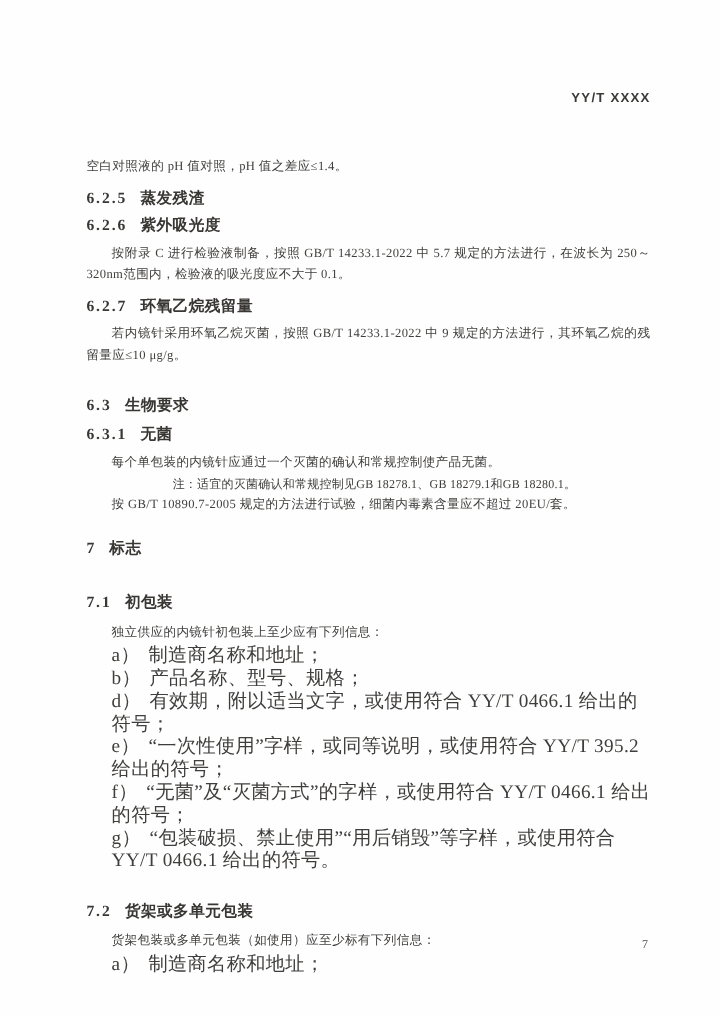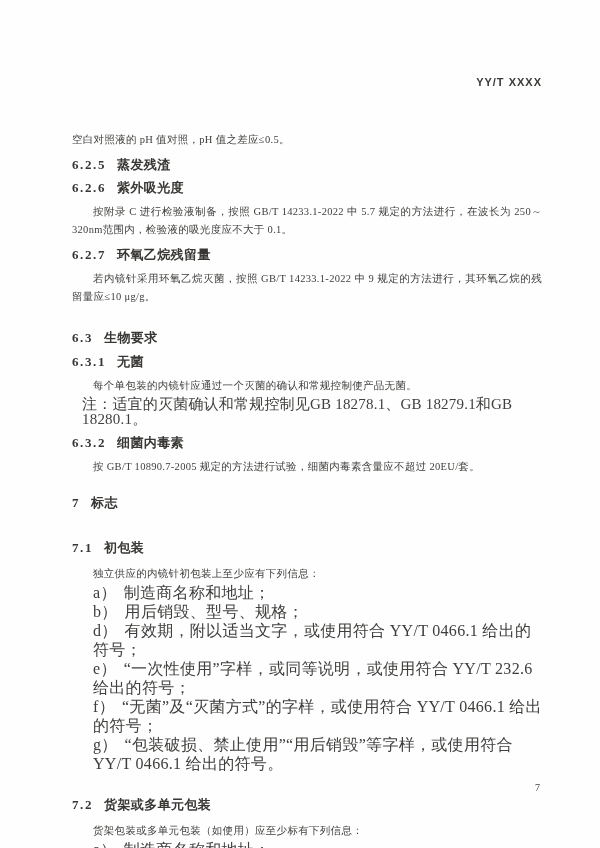--- a/index.html
+++ b/index.html
@@ -43,23 +43,24 @@
     line-height: 14px;
     letter-spacing: 0.4px;
     color: #383734;
   }
   .h .num { letter-spacing: 1.6px; margin-right: 11px; }
   .h.l3 { margin: 9px 0 8px; }
   .h.l2 { margin: 25px 0 10px; }
   .h.l1 { margin: 20px 0 31px; }
   .note {
     margin: 2px 0 0 10px;
-    font-size: 15px;
+    font-size: 10px;
     line-height: 15px;
     letter-spacing: 0.2px;
+    text-align: center;
   }
   .li {
     font-size: 16px;
     line-height: 19px;
     padding-left: 21px;
     letter-spacing: 0.3px;
   }
   .li .marker { margin-right: 7px; }
   .page-number {
     position: absolute;
@@ -69,39 +70,38 @@
     color: #4a4946;
   }
 </style>
 </head>
 <body>
 
 <div class="page">
   <div class="running-header">YY/T XXXX</div>
 
   <div class="content" id="doc-body">
-      <p class="para">空白对照液的 pH 值对照，pH 值之差应≤0.5。</p>
+      <p class="para">空白对照液的 pH 值对照，pH 值之差应≤1.4。</p>
       <p class="h l3"><span class="num">6.2.5</span><span>蒸发残渣</span></p>
       <p class="h l3"><span class="num">6.2.6</span><span>紫外吸光度</span></p>
       <p class="para ind">按附录 C 进行检验液制备，按照 GB/T 14233.1-2022 中 5.7 规定的方法进行，在波长为 250～320nm范围内，检验液的吸光度应不大于 0.1。</p>
       <p class="h l3"><span class="num">6.2.7</span><span>环氧乙烷残留量</span></p>
       <p class="para ind">若内镜针采用环氧乙烷灭菌，按照 GB/T 14233.1-2022 中 9 规定的方法进行，其环氧乙烷的残留量应≤10 μg/g。</p>
       <p class="h l2"><span class="num">6.3</span><span>生物要求</span></p>
       <p class="h l3"><span class="num">6.3.1</span><span>无菌</span></p>
       <p class="para ind">每个单包装的内镜针应通过一个灭菌的确认和常规控制使产品无菌。</p>
       <p class="note">注：适宜的灭菌确认和常规控制见GB 18278.1、GB 18279.1和GB 18280.1。</p>
-      <p class="h l3"><span class="num">6.3.2</span><span>细菌内毒素</span></p>
       <p class="para ind">按 GB/T 10890.7-2005 规定的方法进行试验，细菌内毒素含量应不超过 20EU/套。</p>
       <p class="h l1"><span class="num">7</span><span>标志</span></p>
       <p class="h l2"><span class="num">7.1</span><span>初包装</span></p>
       <p class="para ind">独立供应的内镜针初包装上至少应有下列信息：</p>
       <div class="li"><span class="marker">a）</span><span>制造商名称和地址；</span></div>
-      <div class="li"><span class="marker">b）</span><span>用后销毁、型号、规格；</span></div>
+      <div class="li"><span class="marker">b）</span><span>产品名称、型号、规格；</span></div>
       <div class="li"><span class="marker">d）</span><span>有效期，附以适当文字，或使用符合 YY/T 0466.1 给出的符号；</span></div>
-      <div class="li"><span class="marker">e）</span><span>“一次性使用”字样，或同等说明，或使用符合 YY/T 232.6 给出的符号；</span></div>
+      <div class="li"><span class="marker">e）</span><span>“一次性使用”字样，或同等说明，或使用符合 YY/T 395.2 给出的符号；</span></div>
       <div class="li"><span class="marker">f）</span><span>“无菌”及“灭菌方式”的字样，或使用符合 YY/T 0466.1 给出的符号；</span></div>
       <div class="li"><span class="marker">g）</span><span>“包装破损、禁止使用”“用后销毁”等字样，或使用符合 YY/T 0466.1 给出的符号。</span></div>
       <p class="h l2"><span class="num">7.2</span><span>货架或多单元包装</span></p>
       <p class="para ind">货架包装或多单元包装（如使用）应至少标有下列信息：</p>
       <div class="li"><span class="marker">a）</span><span>制造商名称和地址；</span></div>
     </div>
 
   <div class="page-number">7</div>
 </div>
 

